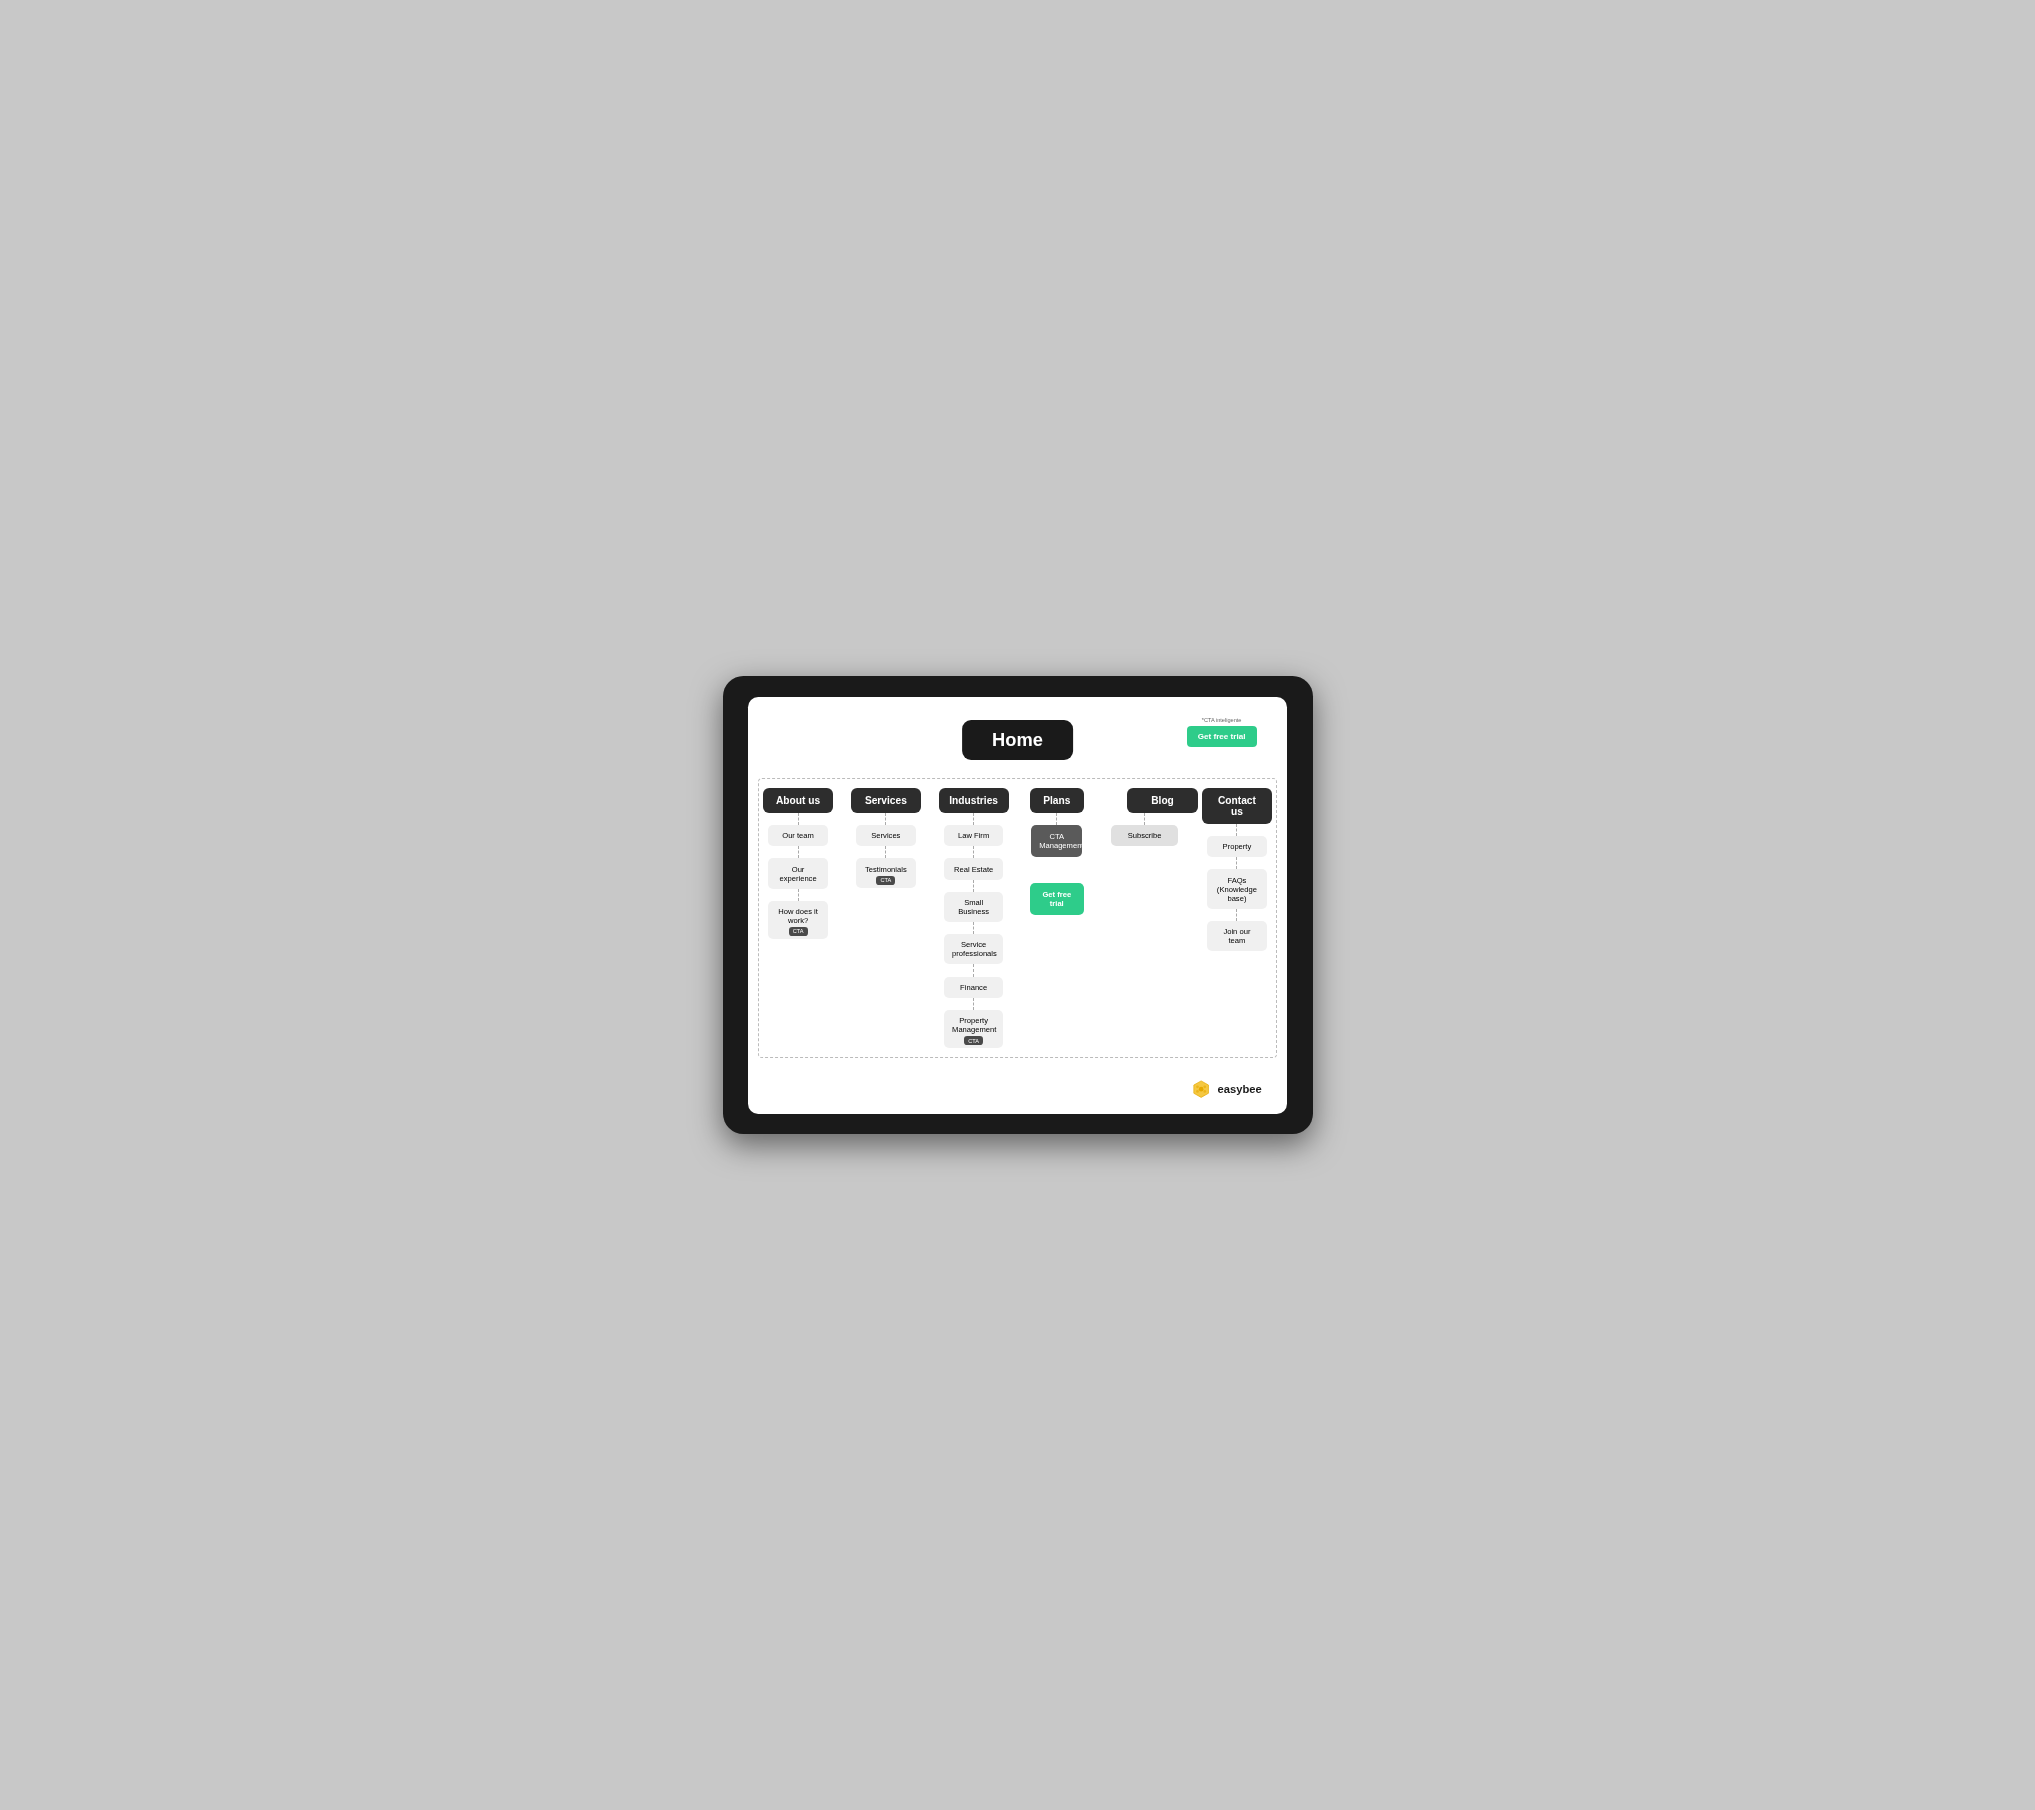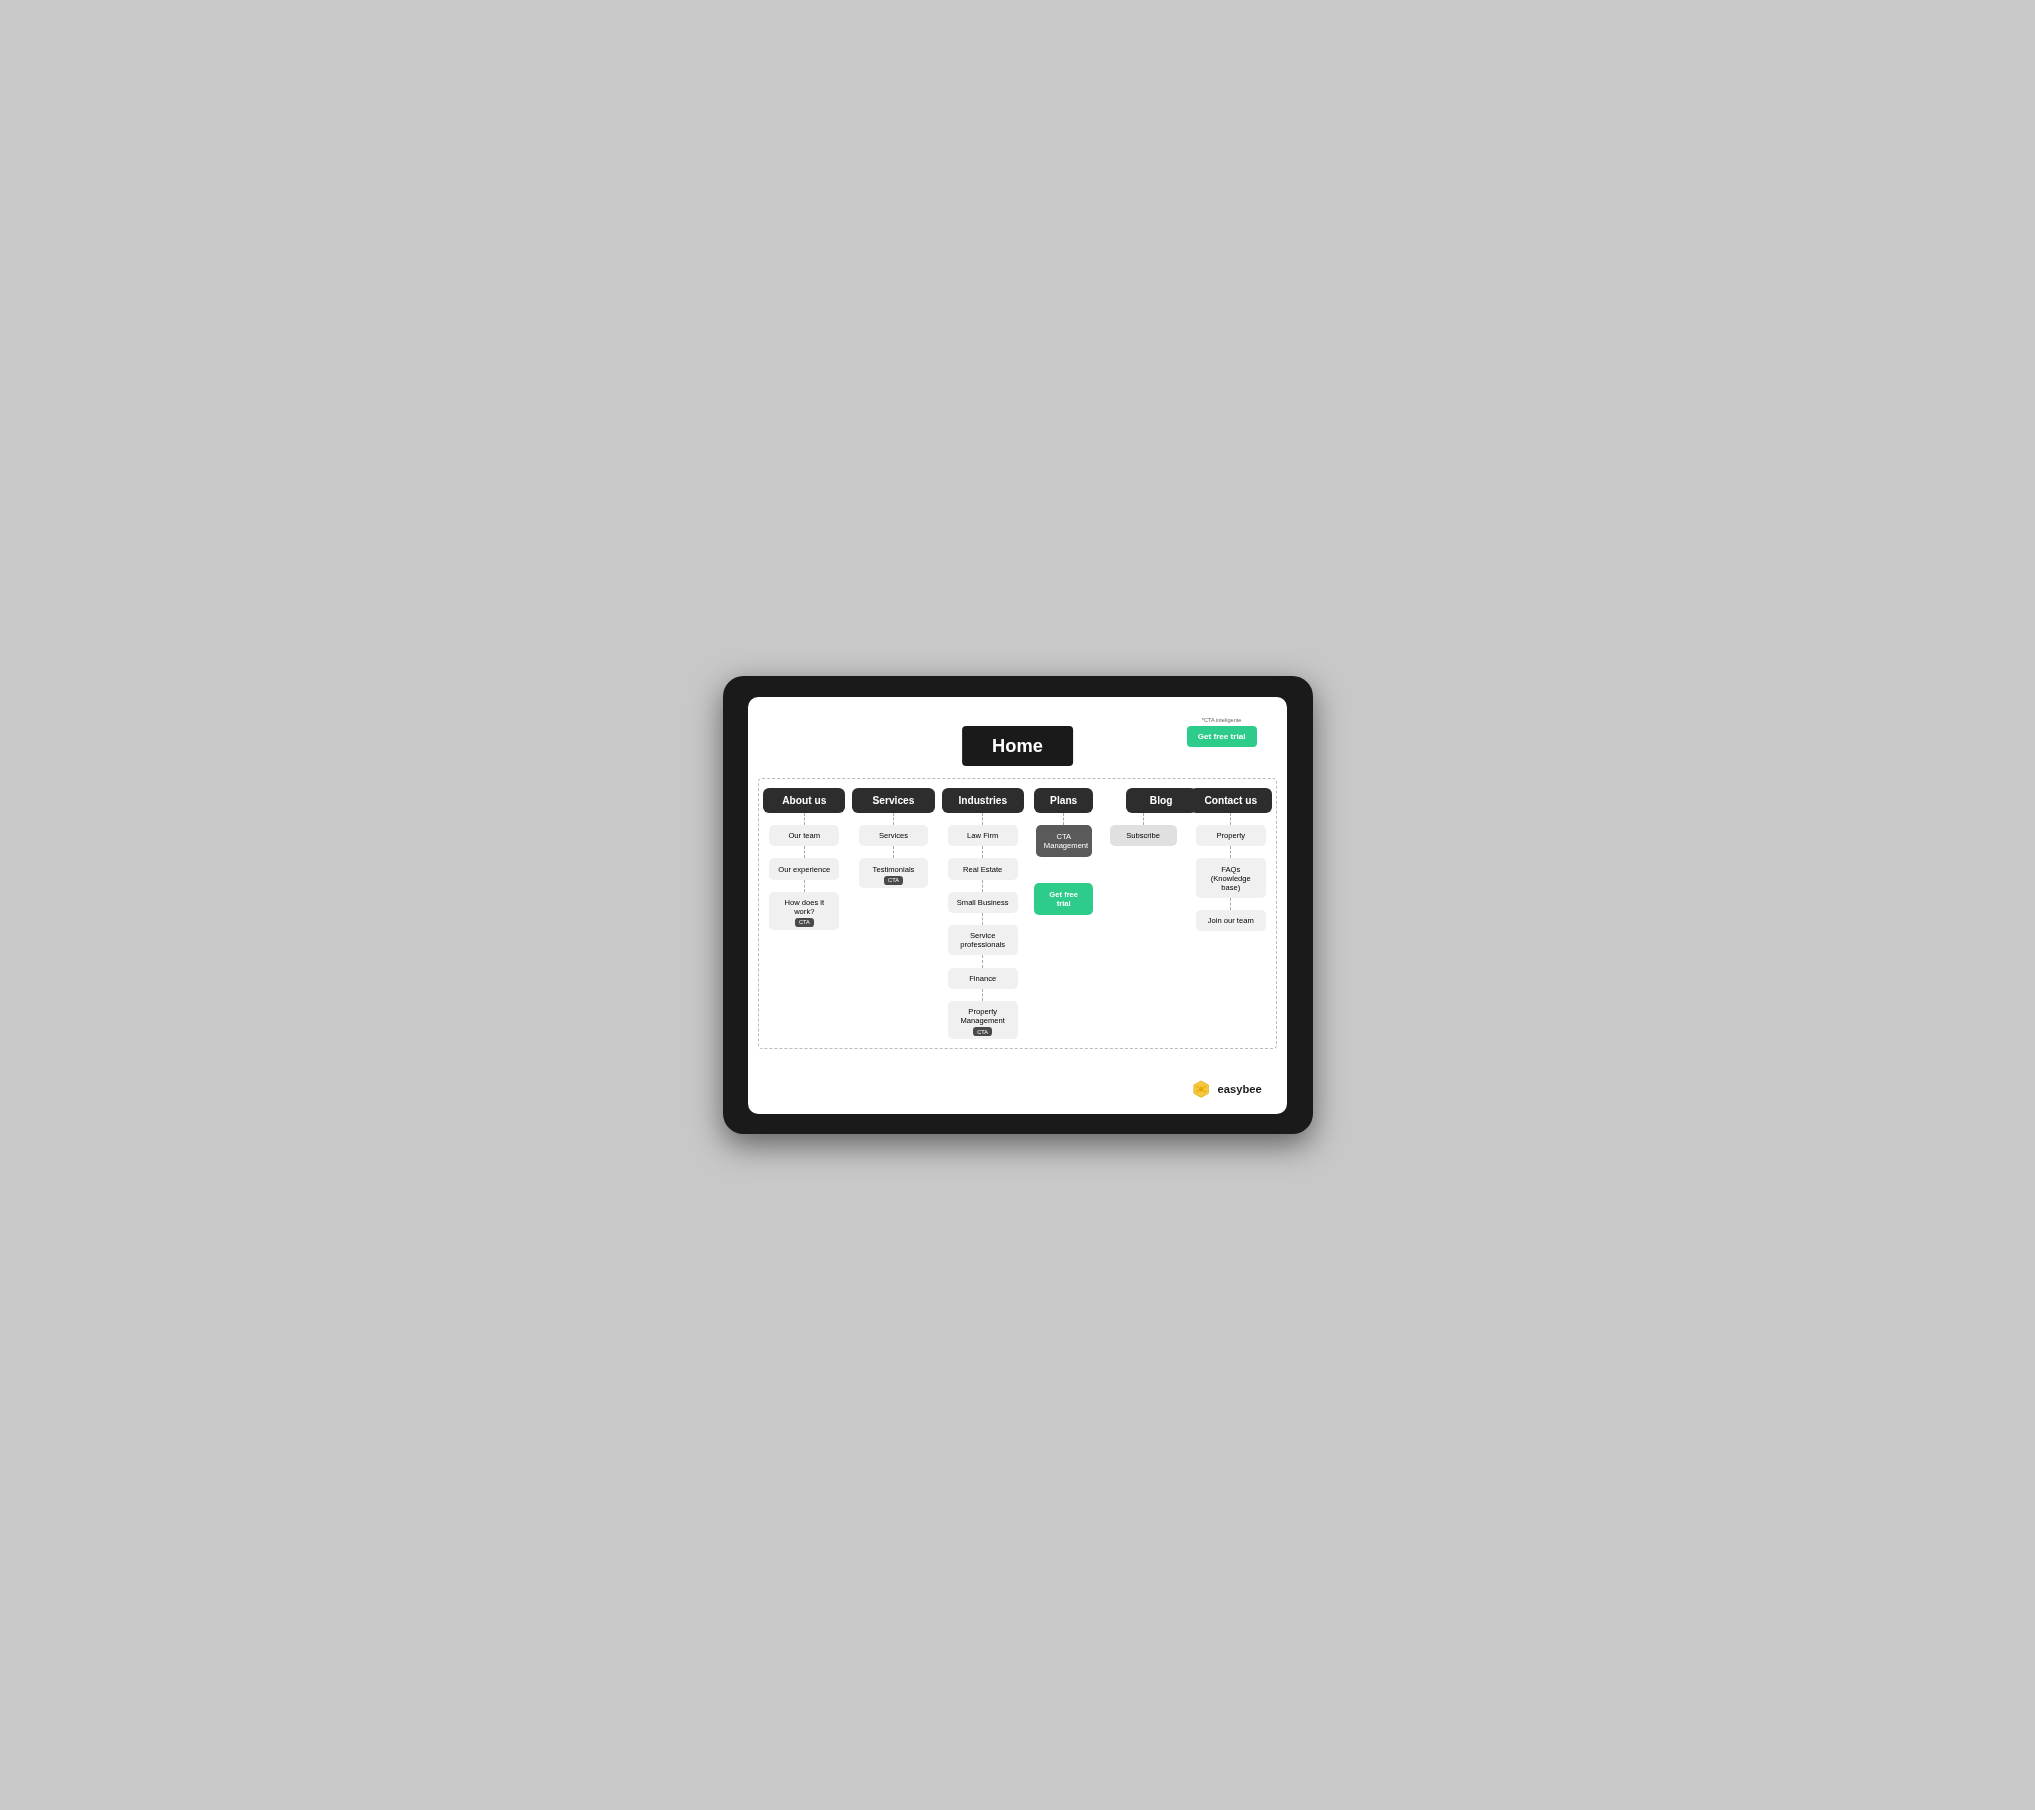--- a/index.html
+++ b/index.html
@@ -25,29 +25,29 @@
       border-radius: 10.2px;
       padding: 25.4px 20.4px 25.4px 20.4px;
       position: relative;
       min-height: 417px;
     }
 
     
     .home-node {
       background: #1a1a1a;
       color: #fff;
-      border-radius: 4px;
+      border-radius: 9px;
       padding: 9.2px 30.5px;
       font-size: 18.3px;
       font-weight: bold;
       display: inline-block;
       position: absolute;
       left: 50%;
       transform: translateX(-50%);
-      top: 29px;
+      top: 23px;
       white-space: nowrap;
     }
 
     
     .cta-top-right {
       position: absolute;
       right: 30.5px;
       top: 20.4px;
       text-align: center;
     }
@@ -181,21 +181,21 @@
 
     <div class="home-node">Home</div>
 
     <div class="cta-top-right">
       <span class="cta-label-small">*CTA inteligente</span>
       <button class="btn-green">Get free trial</button>
     </div>
 
     <div style="position:absolute; top:81px; left:10.2px; right:10.2px; bottom:36px;">
 
-      <div style="border:1px dashed #bbb; border-radius:4.1px; padding:9.2px 4.1px; display:flex; align-items:flex-start; gap:7px; width:100%;">
+      <div style="border:1px dashed #bbb; border-radius:4.1px; padding:9.2px 4.1px; display:flex; align-items:flex-start; gap:18px; width:100%;">
 
         <div class="col">
           <div class="col-header">About us</div>
           <div class="v-connector"></div>
           <div class="sub-item">Our team</div>
           <div class="v-connector"></div>
           <div class="sub-item">Our experience</div>
           <div class="v-connector"></div>
           <div class="sub-item" style="padding-bottom:3.1px;">
             How does it work?

